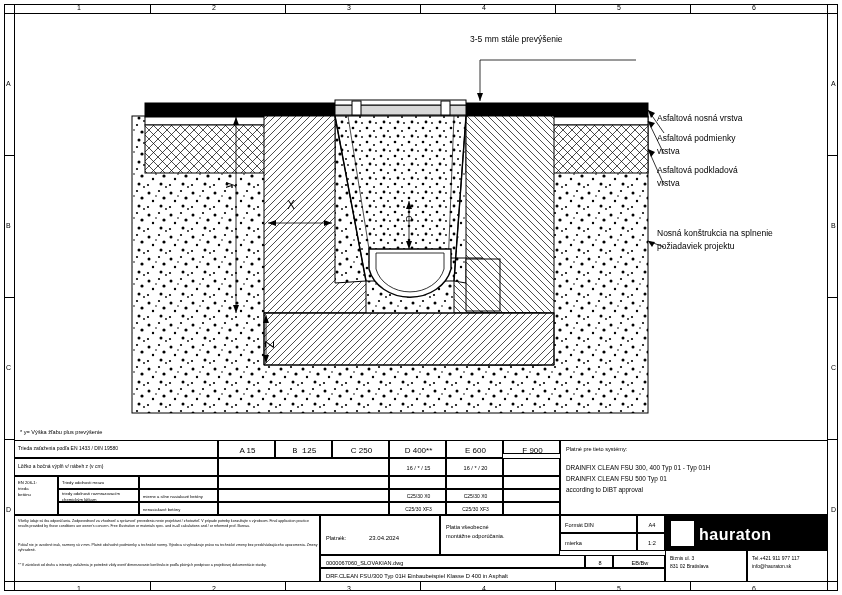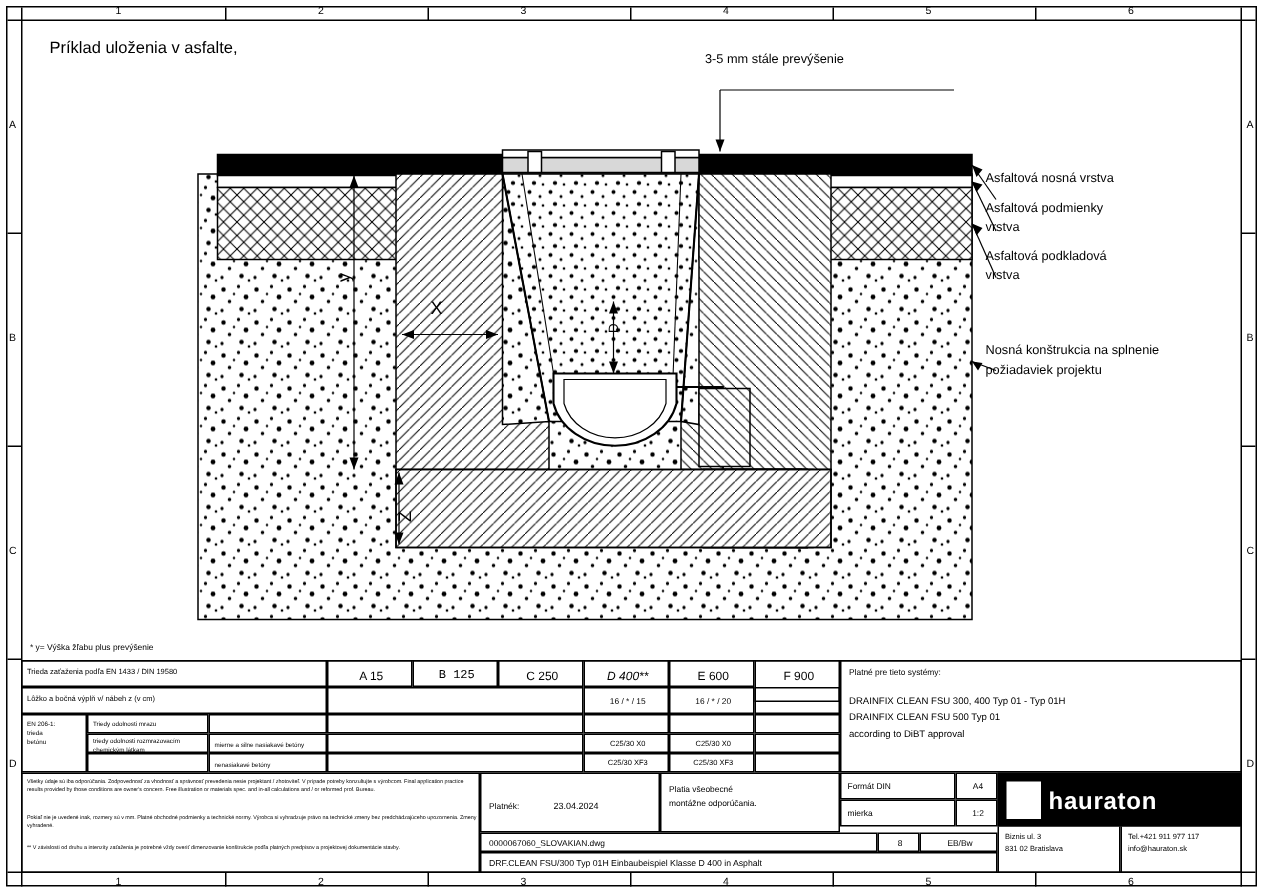--- a/index.html
+++ b/index.html
@@ -186,21 +186,20 @@
     <line x1="634" y1="136" x2="650" y2="172" stroke="#000" stroke-width="0.8"></line>
     <polygon points="634,136 641,139 637,144" fill="#000"></polygon>
     <line x1="634" y1="228" x2="650" y2="234" stroke="#000" stroke-width="0.8"></line>
     <polygon points="634,228 641,229 638,234" fill="#000"></polygon>
 
     <line x1="466" y1="47" x2="466" y2="88" stroke="#000" stroke-width="0.8"></line>
     <polygon points="466,88 463,80 469,80" fill="#000"></polygon>
     <line x1="466" y1="47" x2="622" y2="47" stroke="#000" stroke-width="0.8"></line>
   </svg>
 
-  <div class="lab-title" style="left:33px;top:25px;width:260px;">Príklad uloženia v asfalte,</div>
 
   <div class="lab" style="left:470px;top:34px;">3-5 mm stále prevýšenie</div>
 
   <div class="lab" style="left:657px;top:113px;">Asfaltová nosná vrstva</div>
   <div class="lab" style="left:657px;top:133px;">Asfaltová podmienky</div>
   <div class="lab" style="left:657px;top:146px;">vrstva</div>
   <div class="lab" style="left:657px;top:165px;">Asfaltová podkladová</div>
   <div class="lab" style="left:657px;top:178px;">vrstva</div>
   <div class="lab" style="left:657px;top:228px;">Nosná konštrukcia na splnenie</div>
   <div class="lab" style="left:657px;top:241px;">požiadaviek projektu</div>
@@ -220,26 +219,26 @@
   <div class="tb" style="left:218px;top:440px;width:57px;height:18px;">
     <div class="tb-text c" style="left:0;top:5px;width:57px;font-size:8px;">A 15</div>
   </div>
   <div class="tb" style="left:275px;top:440px;width:57px;height:18px;">
     <div class="tb-text c" style="left:0;top:5px;width:57px;font-size:8px;font-family:Liberation Mono, monospace;">B 125</div>
   </div>
   <div class="tb" style="left:332px;top:440px;width:57px;height:18px;">
     <div class="tb-text c" style="left:0;top:5px;width:57px;font-size:8px;">C 250</div>
   </div>
   <div class="tb" style="left:389px;top:440px;width:57px;height:18px;">
-    <div class="tb-text c" style="left:0;top:5px;width:57px;font-size:8px;font-style:italic;">D 400**</div>
+    <div class="tb-text c" style="left:0;top:5px;width:57px;font-size:8px;">D 400**</div>
   </div>
   <div class="tb" style="left:446px;top:440px;width:57px;height:18px;">
     <div class="tb-text c" style="left:0;top:5px;width:57px;font-size:8px;">E 600</div>
   </div>
-  <div class="tb" style="left:503px;top:440px;width:57px;height:28px;">
+  <div class="tb" style="left:503px;top:440px;width:57px;height:14px;">
     <div class="tb-text c" style="left:0;top:5px;width:57px;font-size:8px;">F 900</div>
   </div>
 
   <div class="tb" style="left:560px;top:440px;width:268px;height:75px;">
     <div class="tb-text" style="left:5px;top:5px;font-size:5.6px;">Platné pre tieto systémy:</div>
     <div class="tb-text" style="left:5px;top:23px;font-size:6.4px;">DRAINFIX CLEAN FSU 300, 400 Typ 01 - Typ 01H</div>
     <div class="tb-text" style="left:5px;top:34px;font-size:6.4px;">DRAINFIX CLEAN FSU 500 Typ 01</div>
     <div class="tb-text" style="left:5px;top:45px;font-size:6.4px;">according to DiBT approval</div>
   </div>
 

